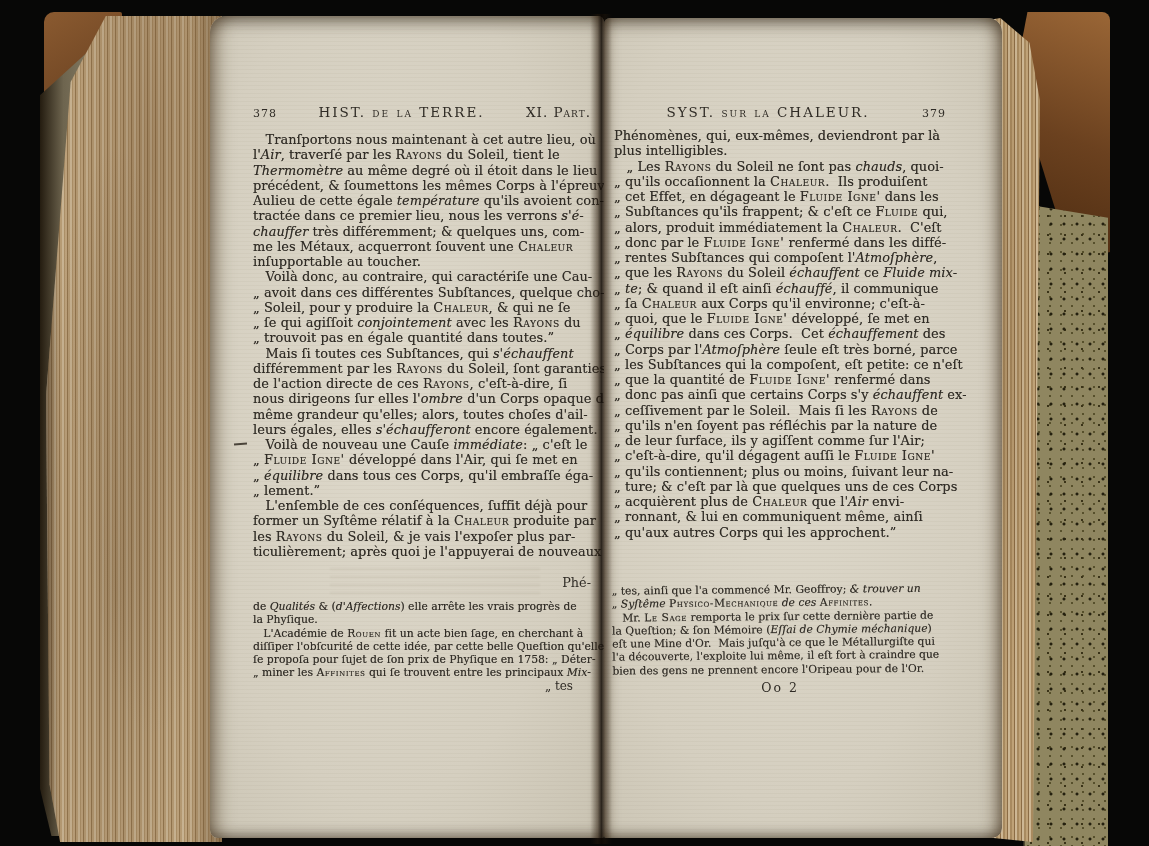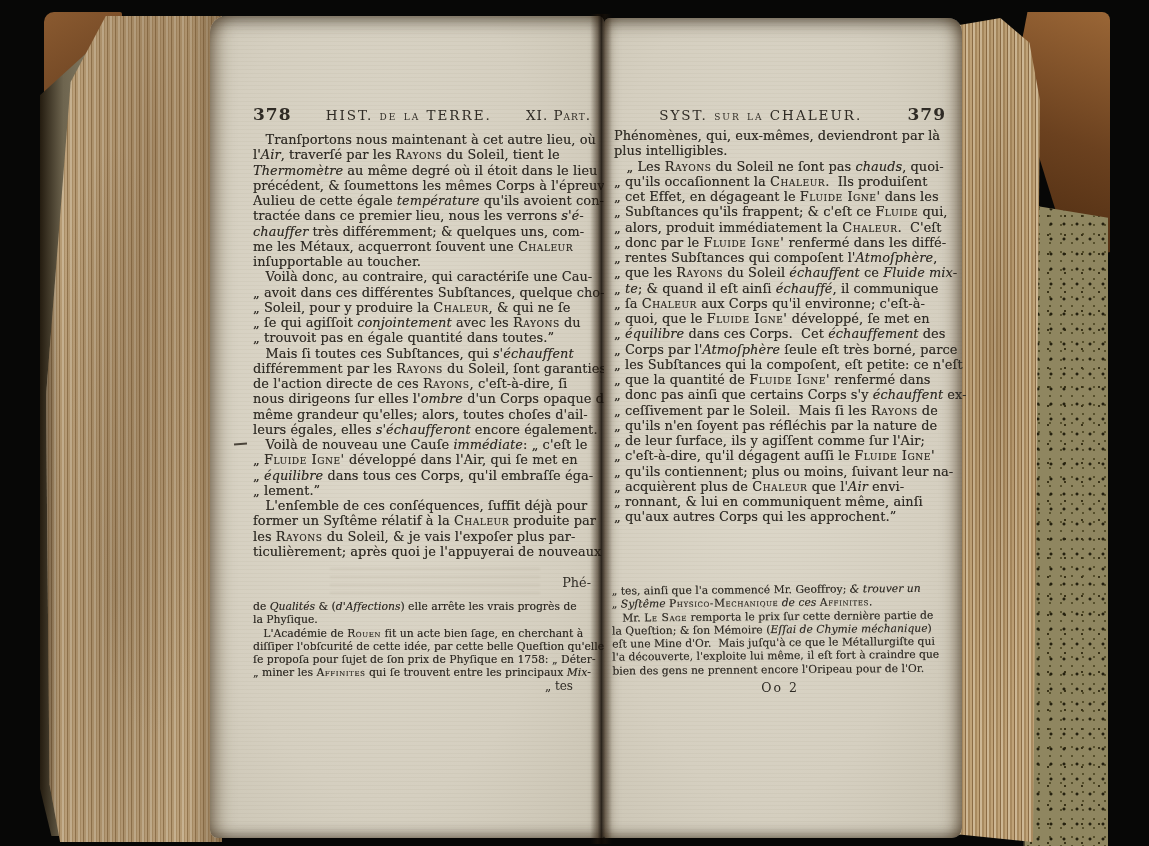--- a/index.html
+++ b/index.html
@@ -44,34 +44,34 @@
       radial-gradient(ellipse at 45% 45%,#ded9cb 0%,#d5cfc0 65%,#c9c3b2 100%);}
   .page-left{left:210px;top:16px;width:394px;height:822px;border-radius:16px 6px 2px 8px;
     box-shadow:inset 14px 0 18px -8px rgba(70,48,22,.55),
                inset -10px 0 12px -6px rgba(50,32,14,.45),
                inset 0 14px 16px -9px rgba(40,30,15,.55),
                inset 0 -10px 12px -6px rgba(40,30,15,.4);}
   .page-right{left:604px;top:18px;width:358px;height:820px;border-radius:6px 14px 10px 2px;
     box-shadow:inset 10px 0 12px -6px rgba(50,32,14,.5),
                inset -12px 0 16px -7px rgba(60,40,18,.6),
                inset 0 14px 16px -9px rgba(40,30,15,.55),
-               inset 0 -10px 12px -6px rgba(40,30,15,.4);}
+               inset 0 -10px 12px -6px rgba(40,30,15,.4);padding-left:40px;}
   .gutter{position:absolute;left:590px;top:14px;width:22px;height:830px;z-index:5;
     background:linear-gradient(90deg,rgba(20,12,5,0) 0%,rgba(40,26,12,.45) 35%,rgba(15,9,4,.8) 52%,rgba(40,26,12,.35) 68%,rgba(20,12,5,0) 100%);}
 
   
   .line{white-space:pre;font-size:12.8px;line-height:15.25px;letter-spacing:.12px;
         text-shadow:.2px .2px .35px rgba(47,43,37,.55);}
   .foot .line{font-size:10.7px;line-height:13.3px;letter-spacing:.05px;}
   .it{font-style:italic;}
   .sc{font-variant:small-caps;letter-spacing:.6px;}
   .hdr{position:absolute;display:flex;justify-content:space-between;align-items:baseline;
        font-size:13.5px;}
   .hdr .title{font-variant:small-caps;letter-spacing:2px;}
-  .hdr .pgnum{font-size:17px;letter-spacing:1px;font-weight:bold;}
+  .hdr .pgnum{font-size:11px;letter-spacing:1px;}
   .hdr .part{font-variant:small-caps;letter-spacing:1px;}
   .catch{position:absolute;font-size:12.8px;text-align:right;}
   .sig{position:absolute;text-align:center;font-size:12.5px;letter-spacing:2px;}
 
   .lp-header{left:43px;top:88px;width:338px;}
   .lp-main{position:absolute;left:43px;top:116px;width:338px;}
   .lp-catch{left:43px;top:559px;width:338px;}
   .lp-foot{position:absolute;left:43px;top:584px;width:338px;}
   .lp-footcatch{left:43px;top:663px;width:320px;font-size:12px;}
 
@@ -173,20 +173,21 @@
         <div class="line"><span>„ </span><span class="it">équilibre</span><span> dans ces Corps.  Cet </span><span class="it">échauffement</span><span> des</span></div>
         <div class="line"><span>„ Corps par l'</span><span class="it">Atmoſphère</span><span> ſeule eſt très borné, parce</span></div>
         <div class="line"><span>„ les Subſtances qui la compoſent, eſt petite: ce n'eſt</span></div>
         <div class="line"><span>„ que la quantité de </span><span class="sc">Fluide Igne'</span><span> renfermé dans</span></div>
         <div class="line"><span>„ donc pas ainſi que certains Corps s'y </span><span class="it">échauffent</span><span> ex-</span></div>
         <div class="line"><span>„ ceſſivement par le Soleil.  Mais ſi les </span><span class="sc">Rayons</span><span> de</span></div>
         <div class="line"><span>„ qu'ils n'en ſoyent pas réfléchis par la nature de</span></div>
         <div class="line"><span>„ de leur ſurface, ils y agiſſent comme ſur l'Air;</span></div>
         <div class="line"><span>„ c'eſt-à-dire, qu'il dégagent auſſi le </span><span class="sc">Fluide Igne'</span></div>
         <div class="line"><span>„ qu'ils contiennent; plus ou moins, ſuivant leur na-</span></div>
+        <div class="line"><span>„ ture; &amp; c'eſt par là que quelques uns de ces Corps</span></div>
         <div class="line"><span>„ acquièrent plus de </span><span class="sc">Chaleur</span><span> que l'</span><span class="it">Air</span><span> envi-</span></div>
         <div class="line"><span>„ ronnant, &amp; lui en communiquent même, ainſi</span></div>
         <div class="line"><span>„ qu'aux autres Corps qui les approchent.”</span></div>
       </div>
     <div class="rp-foot foot">
         <div class="line"><span>„ tes, ainſi que l'a commencé Mr. Geoffroy; </span><span class="it">&amp; trouver un</span></div>
         <div class="line"><span>„ </span><span class="it">Syſtême</span><span> </span><span class="sc">Physico-Mechanique</span><span> </span><span class="it">de ces</span><span> </span><span class="sc">Affinites</span><span>.</span></div>
         <div class="line"><span>   Mr. </span><span class="sc">Le Sage</span><span> remporta le prix ſur cette dernière partie de</span></div>
         <div class="line"><span>la Queſtion; &amp; ſon Mémoire (</span><span class="it">Eſſai de Chymie méchanique</span><span>)</span></div>
         <div class="line"><span>eſt une Mine d'Or.  Mais juſqu'à ce que le Métallurgiſte qui</span></div>

